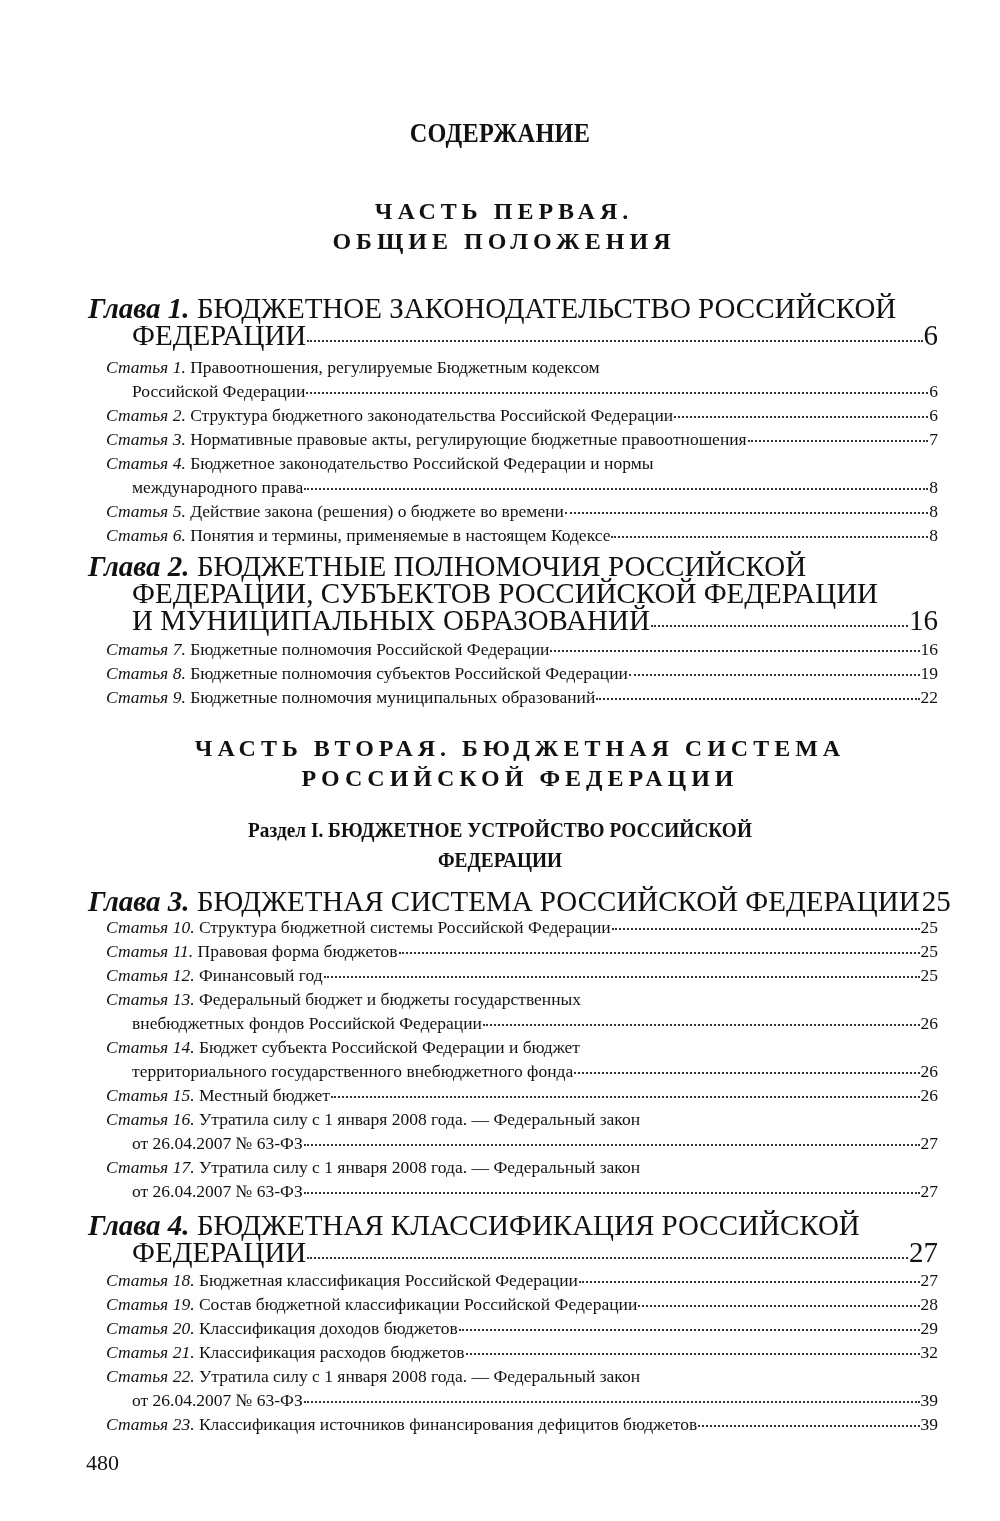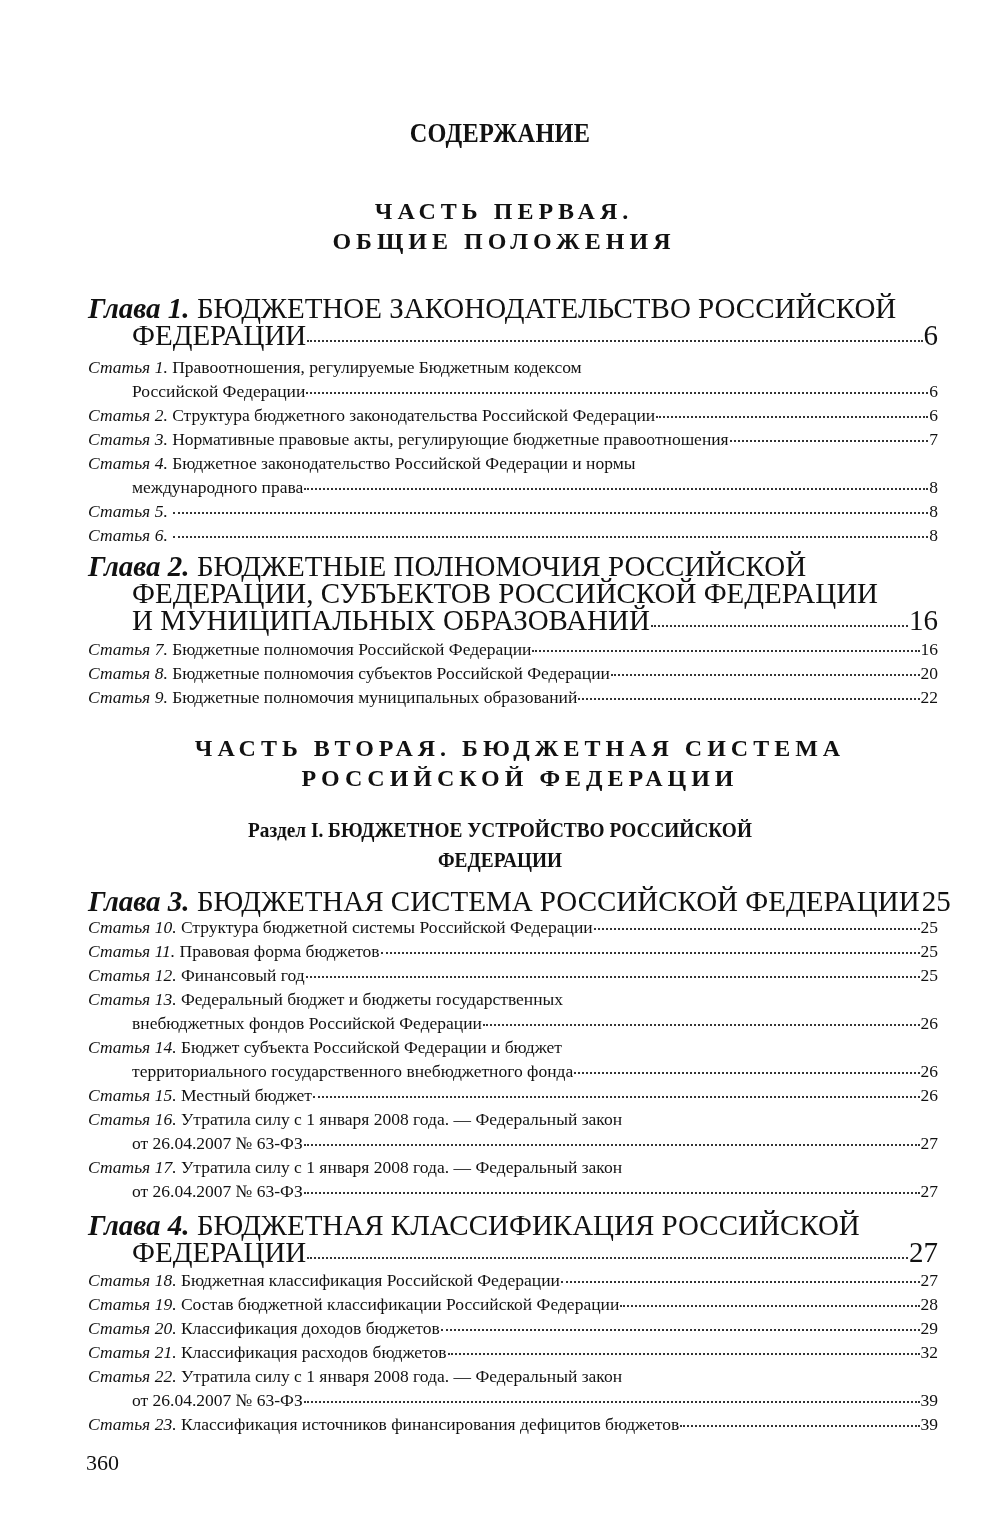--- a/index.html
+++ b/index.html
@@ -27,21 +27,21 @@
 
     .block { position: absolute; left: 88px; width: 850px; }
 
     .entry { position: relative; }
     .entry .line { display: flex; align-items: baseline; white-space: nowrap; }
     .entry .line.cont { padding-left: 44px; }
 
     .chapter { font-size: 29px; line-height: 27px; }
     .chapter .lbl { font-style: italic; font-weight: bold; }
     .article { font-size: 17.5px; line-height: 24px; }
-    .article .lbl { font-style: italic; }
+    .article .lbl { font-style: italic; margin-left: 18px; }
     .leader {
       flex: 1 1 auto; overflow: hidden; margin: 0 1px;
       border-bottom: 2px dotted #333333; height: 0; align-self: baseline;
       position: relative; top: -3px;
     }
     .pg { flex: 0 0 auto; }
 
     .folio { position: absolute; left: 86px; top: 1450px; font-size: 22px; }
   </style>
 </head>
@@ -82,45 +82,45 @@
     </div>
     <div class="entry article">
       <div class="line"><span class="lbl">Статья 4.</span>&nbsp;<span>Бюджетное законодательство Российской Федерации и нормы</span></div>
       <div class="line cont">
           <span>международного права</span>
           <span class="leader"></span>
           <span class="pg">8</span>
         </div>
     </div>
     <div class="entry article">
-      <div class="line"><span class="lbl">Статья 5.</span>&nbsp;<span class="leader"></span><span class="pg">8</span></div>
-    </div>
-    <div class="entry article">
-      <div class="line"><span class="lbl">Статья 6.</span>&nbsp;<span class="leader"></span><span class="pg">8</span></div>
+      <div class="line"><span class="lbl">Статья 5.</span>&nbsp;<span>Действие закона (решения) о бюджете во времени</span><span class="leader"></span><span class="pg">8</span></div>
+    </div>
+    <div class="entry article">
+      <div class="line"><span class="lbl">Статья 6.</span>&nbsp;<span>Понятия и термины, применяемые в настоящем Кодексе</span><span class="leader"></span><span class="pg">8</span></div>
     </div>
   </div>
 
   <div class="block" style="top:553px;">
     <div class="entry chapter">
       <div class="line"><span class="lbl">Глава 2.</span>&nbsp;<span>БЮДЖЕТНЫЕ ПОЛНОМОЧИЯ РОССИЙСКОЙ</span></div>
       <div class="line cont">
           <span>ФЕДЕРАЦИИ, СУБЪЕКТОВ РОССИЙСКОЙ ФЕДЕРАЦИИ</span>
         </div>
       <div class="line cont">
           <span>И МУНИЦИПАЛЬНЫХ ОБРАЗОВАНИЙ</span>
           <span class="leader"></span>
           <span class="pg">16</span>
         </div>
     </div>
     <div style="height:3px"></div>
     <div class="entry article">
       <div class="line"><span class="lbl">Статья 7.</span>&nbsp;<span>Бюджетные полномочия Российской Федерации</span><span class="leader"></span><span class="pg">16</span></div>
     </div>
     <div class="entry article">
-      <div class="line"><span class="lbl">Статья 8.</span>&nbsp;<span>Бюджетные полномочия субъектов Российской Федерации</span><span class="leader"></span><span class="pg">20</span></div>
+      <div class="line"><span class="lbl">Статья 8.</span>&nbsp;<span>Бюджетные полномочия субъектов Российской Федерации</span><span class="leader"></span><span class="pg">19</span></div>
     </div>
     <div class="entry article">
       <div class="line"><span class="lbl">Статья 9.</span>&nbsp;<span>Бюджетные полномочия муниципальных образований</span><span class="leader"></span><span class="pg">22</span></div>
     </div>
   </div>
 
   <div class="part" style="top:733px;margin-left:16px;">
     <div>ЧАСТЬ ВТОРАЯ. БЮДЖЕТНАЯ СИСТЕМА</div>
     <div>РОССИЙСКОЙ ФЕДЕРАЦИИ</div>
   </div>
@@ -208,14 +208,14 @@
           <span>от 26.04.2007 № 63-ФЗ</span>
           <span class="leader"></span>
           <span class="pg">39</span>
         </div>
     </div>
     <div class="entry article">
       <div class="line"><span class="lbl">Статья 23.</span>&nbsp;<span>Классификация источников финансирования дефицитов бюджетов</span><span class="leader"></span><span class="pg">39</span></div>
     </div>
   </div>
 
-  <div class="folio">360</div>
+  <div class="folio">480</div>
 </div>
 
 </body></html>

